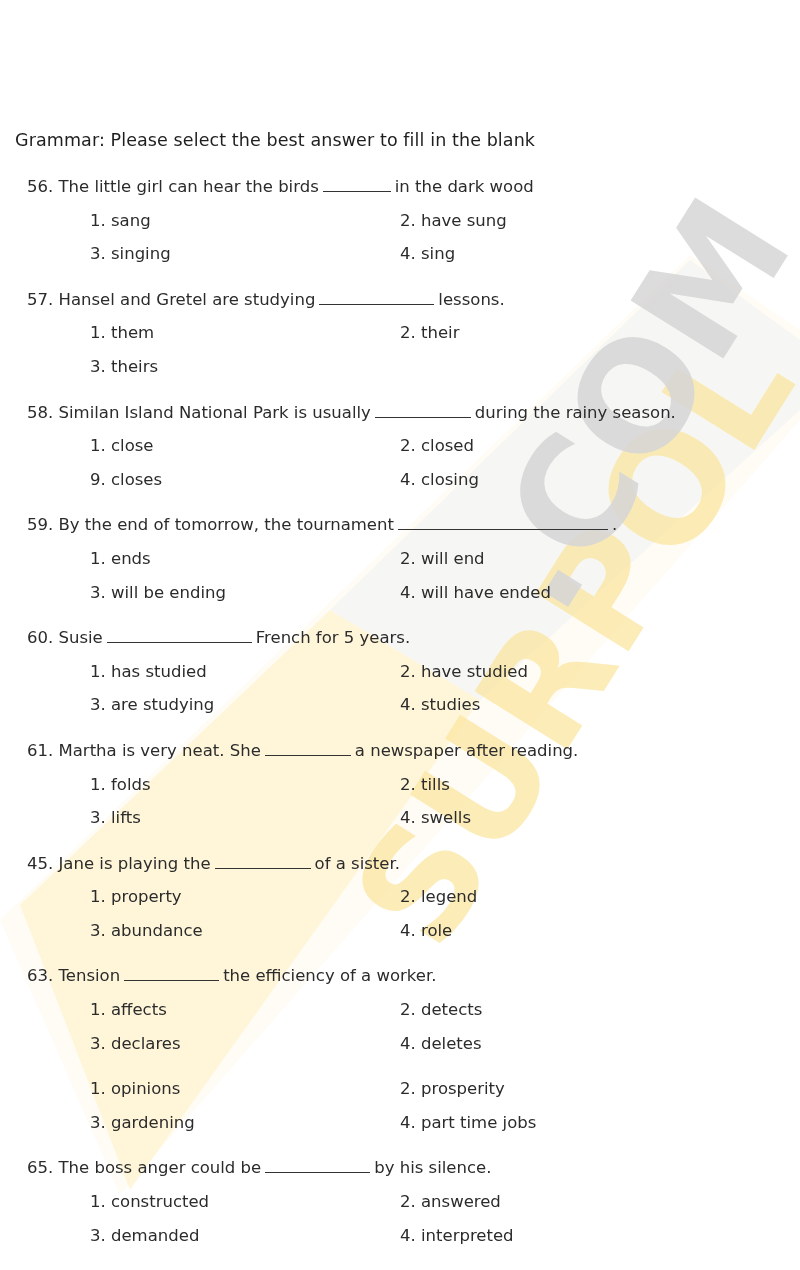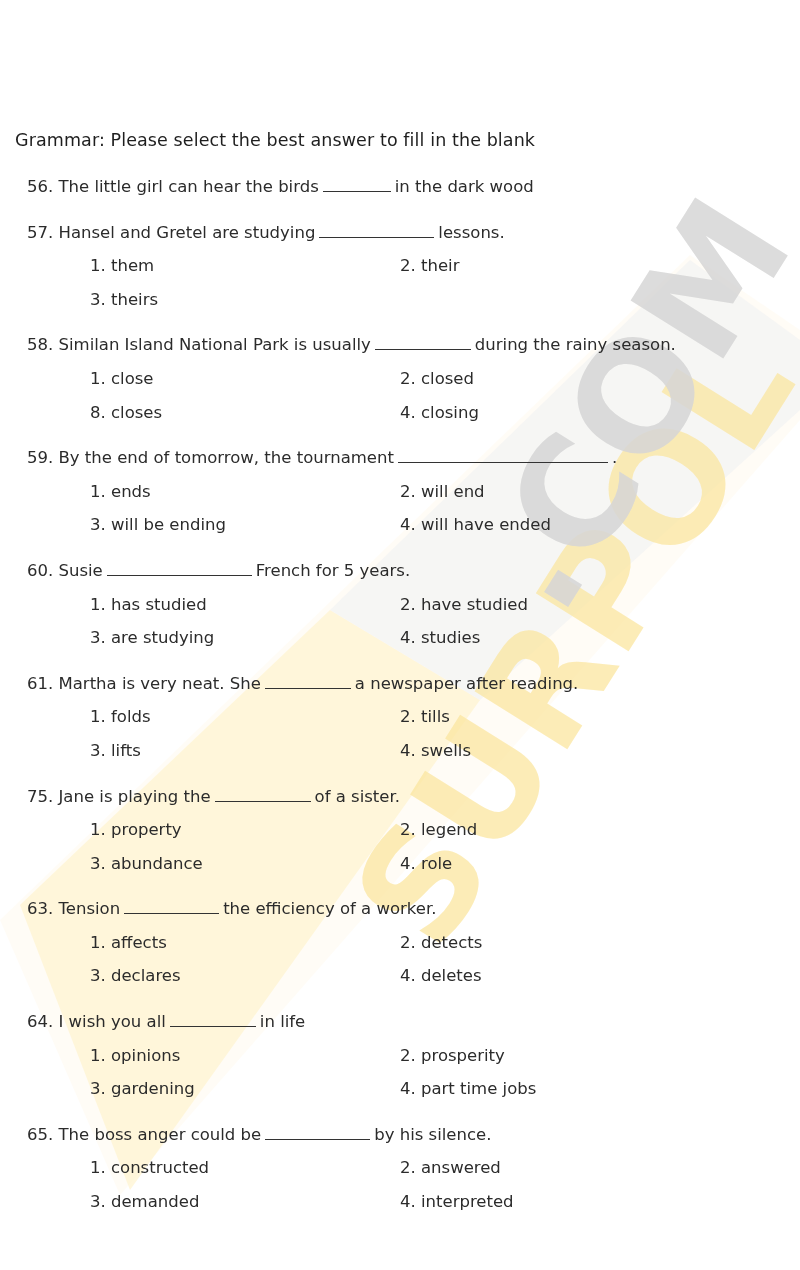--- a/index.html
+++ b/index.html
@@ -101,35 +101,41 @@
 </div>
 
 <div class="page">
   <div class="page-number">11</div>
 
   <div class="section-title">Grammar: Please select the best answer to fill in the blank</div>
 
   <div class="questions" id="questions">
       <div class="question">
         <div class="stem"><span>56.</span> <span>The little girl can hear the birds</span><span class="blank" style="width: 68px;"></span><span>in the dark wood</span></div>
+        <div class="options">
+          <div class="option">1. sang</div>
+          <div class="option">2. have sung</div>
+          <div class="option">3. singing</div>
+          <div class="option">4. sing</div>
+        </div>
       </div>
       <div class="question">
         <div class="stem"><span>57.</span> <span>Hansel and Gretel are studying</span><span class="blank" style="width: 115px;"></span><span>lessons.</span></div>
         <div class="options">
           <div class="option">1. them</div>
           <div class="option">2. their</div>
           <div class="option">3. theirs</div>
         </div>
       </div>
       <div class="question">
         <div class="stem"><span>58.</span> <span>Similan Island National Park is usually</span><span class="blank" style="width: 96px;"></span><span>during the rainy season.</span></div>
         <div class="options">
           <div class="option">1. close</div>
           <div class="option">2. closed</div>
-          <div class="option">8. closes</div>
+          <div class="option">9. closes</div>
           <div class="option">4. closing</div>
         </div>
       </div>
       <div class="question">
         <div class="stem"><span>59.</span> <span>By the end of tomorrow, the tournament</span><span class="blank" style="width: 210px;"></span><span>.</span></div>
         <div class="options">
           <div class="option">1. ends</div>
           <div class="option">2. will end</div>
           <div class="option">3. will be ending</div>
           <div class="option">4. will have ended</div>
@@ -147,39 +153,38 @@
       <div class="question">
         <div class="stem"><span>61.</span> <span>Martha is very neat. She</span><span class="blank" style="width: 86px;"></span><span>a newspaper after reading.</span></div>
         <div class="options">
           <div class="option">1. folds</div>
           <div class="option">2. tills</div>
           <div class="option">3. lifts</div>
           <div class="option">4. swells</div>
         </div>
       </div>
       <div class="question">
-        <div class="stem"><span>75.</span> <span>Jane is playing the</span><span class="blank" style="width: 96px;"></span><span>of a sister.</span></div>
+        <div class="stem"><span>45.</span> <span>Jane is playing the</span><span class="blank" style="width: 96px;"></span><span>of a sister.</span></div>
         <div class="options">
           <div class="option">1. property</div>
           <div class="option">2. legend</div>
           <div class="option">3. abundance</div>
           <div class="option">4. role</div>
         </div>
       </div>
       <div class="question">
         <div class="stem"><span>63.</span> <span>Tension</span><span class="blank" style="width: 95px;"></span><span>the efficiency of a worker.</span></div>
         <div class="options">
           <div class="option">1. affects</div>
           <div class="option">2. detects</div>
           <div class="option">3. declares</div>
           <div class="option">4. deletes</div>
         </div>
       </div>
       <div class="question">
-        <div class="stem"><span>64.</span> <span>I wish you all</span><span class="blank" style="width: 86px;"></span><span>in life</span></div>
         <div class="options">
           <div class="option">1. opinions</div>
           <div class="option">2. prosperity</div>
           <div class="option">3. gardening</div>
           <div class="option">4. part time jobs</div>
         </div>
       </div>
       <div class="question">
         <div class="stem"><span>65.</span> <span>The boss anger could be</span><span class="blank" style="width: 105px;"></span><span>by his silence.</span></div>
         <div class="options">

